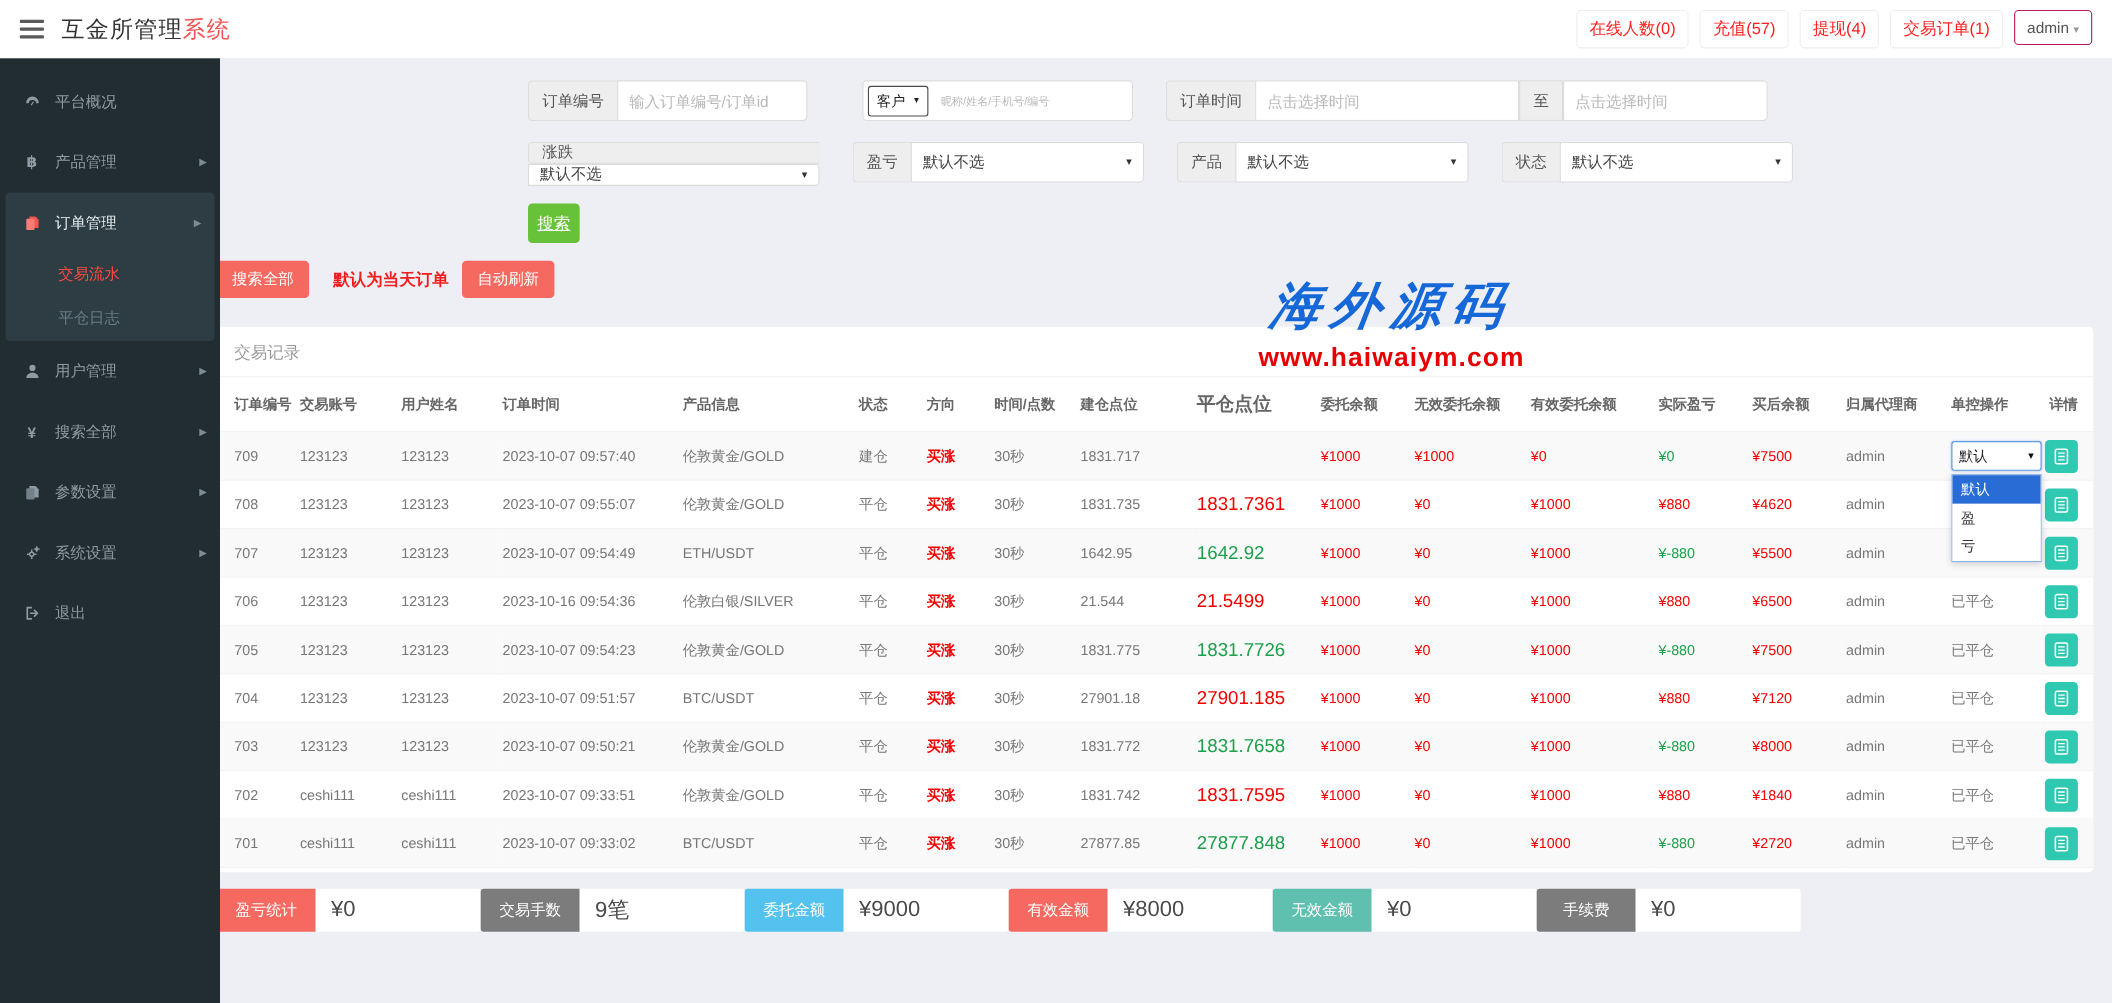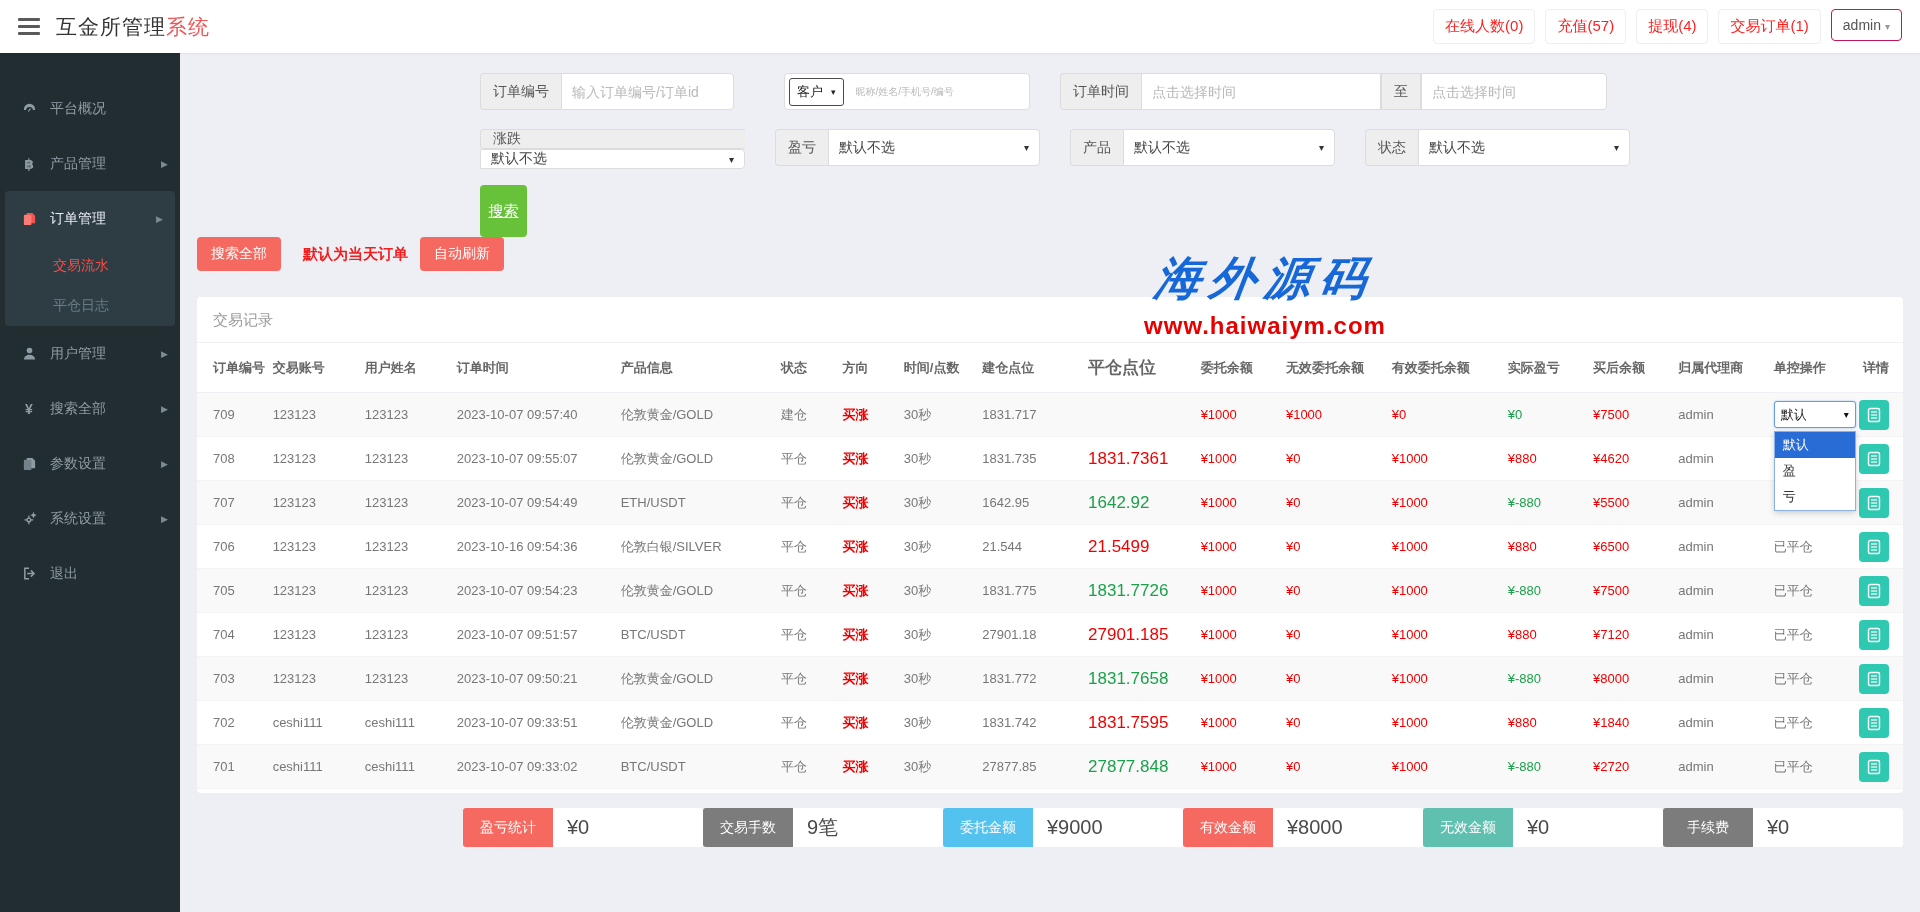--- a/index.html
+++ b/index.html
@@ -10,21 +10,21 @@
   .hamburger { margin-left:18px; width:22px; cursor:pointer; }
   .hamburger div { height:3px; background:#5a5a5a; margin:4px 0; border-radius:1px; }
   .brand { margin-left:16px; font-size:21px; color:#333; letter-spacing:1px; }
   .brand .accent { color:#f25555; }
   .topbar-right { margin-left:auto; margin-right:18px; display:flex; align-items:flex-start; gap:10px; }
   .top-link { border:1px solid #eee; border-radius:4px; padding:7px 11px; color:#ff1f1f; font-size:15px; background:#fff; cursor:pointer; white-space:nowrap; }
   .top-user { border:1px solid #be185d; border-radius:4px; padding:7px 11px; color:#555; font-size:14px; cursor:pointer; }
   .top-user .caret { color:#999; font-size:10px; margin-left:4px; }
 
   
-  .sidebar { position:fixed; top:53px; left:0; width:180px; height:859px; background:#222d32; padding-top:28px; z-index:20; }
+  .sidebar { position:fixed; top:53px; left:0; width:200px; height:859px; background:#222d32; padding-top:12px; z-index:20; }
   .side-item { height:55px; display:flex; align-items:center; padding:0 12px 0 20px; color:#8f9ba2; font-size:14px; cursor:pointer; }
   .side-item .ic { width:18px; height:16px; margin-right:12px; display:inline-flex; align-items:center; justify-content:center; }
   .side-item .arrow { margin-left:auto; font-size:9px; color:#7d8b92; }
   .active-group { background:#2e3d44; margin:0 5px; border-radius:4px; }
   .active-group .side-item { padding-left:15px; }
   .active-group .side-item .label { color:#e8eef0; }
   .sub-item { height:40px; display:flex; align-items:center; padding-left:48px; font-size:14px; cursor:pointer; }
   .sub-item.on { color:#ff4b42; }
   .sub-item.off { color:#697b84; }
   .yen-ic,.btc-ic { font-size:14px; font-weight:bold; color:#8f9ba2; }
@@ -42,21 +42,21 @@
   .tinput.mid { border-radius:0; }
   .cust-group { display:flex; align-items:center; background:#fff; border:1px solid #ddd; border-radius:4px; padding:0 10px 0 4px; margin-left:50px; width:246px; }
   .cust-select { border:1px solid #4a4a4a; border-radius:3px; height:28px; display:flex; align-items:center; padding:0 7px; font-size:13px; color:#222; cursor:pointer; background:#fff; }
   .cust-select .caret { font-size:9px; margin-left:8px; color:#222; }
   .cust-ph { color:#b9b9b9; font-size:10px; margin-left:12px; white-space:nowrap; }
   .sel-group { display:flex; height:37px; width:265px; margin-left:30px; }
   .sel-group:first-child { margin-left:283px;flex-direction:column; }
   .sel-box { flex:1; background:#fff; border:1px solid #dcdcdc; border-radius:0 4px 4px 0; display:flex; align-items:center; padding:0 10px; font-size:14px; color:#444; cursor:pointer; }
   .sel-box .caret { margin-left:auto; font-size:10px; color:#333; }
 
-  .btn-green { margin-left:283px; width:47px; height:52px; background:#67c23a; color:#fff; font-size:15px; border:none; border-radius:4px; cursor:pointer;text-decoration:underline; }
+  .btn-green { margin-left:283px; width:47px; height:36px; background:#67c23a; color:#fff; font-size:15px; border:none; border-radius:4px; cursor:pointer;text-decoration:underline; }
 
   .action-row { display:flex; align-items:center; margin:16px 0 0 0; height:34px; }
   .btn-salmon { background:#f66960; color:#fff; border:none; border-radius:4px; font-size:14px; padding:0 14px; height:34px; cursor:pointer; }
   .today-note { color:#f21d1d; font-weight:bold; font-size:15px; margin:0 12px 0 22px; }
 
   
   .watermark { position:absolute; left:900px; top:195px; width:370px; text-align:center; pointer-events:none; z-index:15; }
   .wm-title { font-family:"DejaVu Serif","Liberation Serif",serif; font-style:italic; font-weight:bold; font-size:46px; color:#1668d8; letter-spacing:9px; transform:skewX(-8deg); }
   .wm-url { font-size:24px; font-weight:bold; color:#e60000; margin-top:2px; letter-spacing:1px; }
 
@@ -77,21 +77,21 @@
   .detail-btn { width:30px; height:30px; background:#2fc9b2; border:none; border-radius:4px; cursor:pointer; display:inline-flex; align-items:center; justify-content:center; vertical-align:middle; }
 
   .ctl-wrap { position:relative; width:82px; }
   .ctl-select { width:82px; height:27px; background:#fff; border:1px solid #6a9bdc; border-radius:3px; box-shadow:0 0 2px rgba(74,144,226,.6); display:flex; align-items:center; padding:0 6px; font-size:13px; color:#222; cursor:pointer; }
   .ctl-select .caret { margin-left:auto; font-size:10px; color:#111; }
   .ctl-list { position:absolute; top:30px; left:0; width:82px; background:#fff; border:1px solid #8ab0e8; box-shadow:0 2px 6px rgba(0,0,0,.18); z-index:60; }
   .ctl-opt { height:26px; display:flex; align-items:center; padding:0 8px; font-size:13px; color:#333; cursor:pointer; background:#fff; }
   .ctl-opt.selected { background:#2a6cd5; color:#fff; }
 
   
-  .summary { display:flex; justify-content:flex-end; width:1706px; margin-top:15px; }
+  .summary { display:flex; justify-content:flex-start; width:1706px; margin-top:15px; }
   .sum-group { display:flex; height:39px; }
   .sum-label { min-width:90px; padding:0 12px; display:flex; align-items:center; justify-content:center; color:#fff; font-size:14px; border-radius:3px 0 0 3px; white-space:nowrap; }
   .sum-value { width:150px; background:#fff; border-radius:0 3px 3px 0; display:flex; align-items:center; padding-left:14px; font-size:20px; color:#4a4a4a; }
   .c-salmon { background:#f66960; }
   .c-gray   { background:#7c7c7c; }
   .c-blue   { background:#54c2ef; }
   .c-teal   { background:#5fc0af; }
 </style>
 </head>
 <body>

